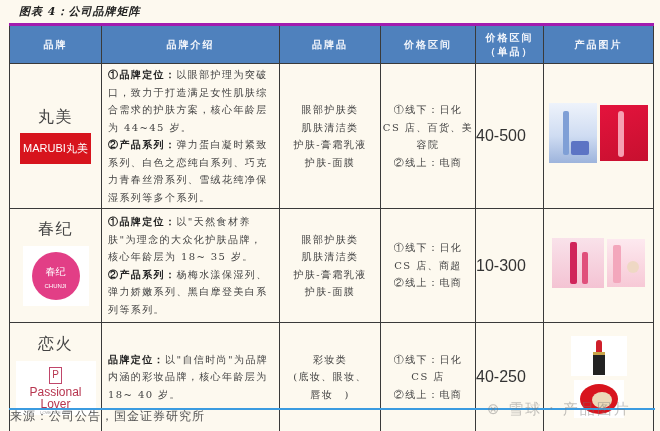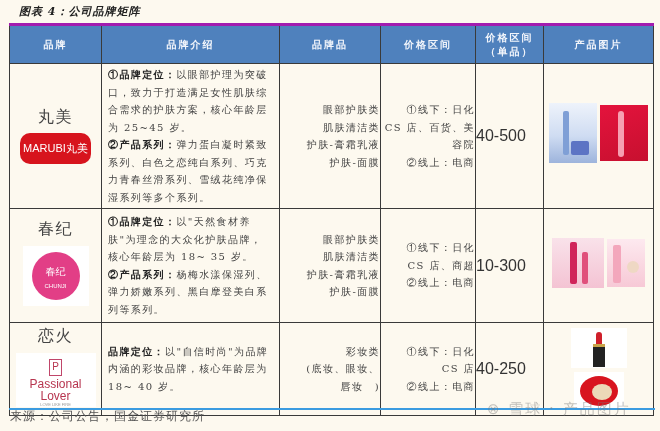--- a/index.html
+++ b/index.html
@@ -13,26 +13,26 @@
   table.matrix th, table.matrix td { border: 1px solid #3a3a3a; }
   table.matrix thead tr { height: 39px; }
   table.matrix th { background: #4f81bd; color: #f2f5fb; font-size: 10px; font-weight: bold; text-align: center; letter-spacing: 2px; line-height: 14px; }
   table.matrix thead { border-top: 3px solid #a21caf; }
 
   td { vertical-align: middle; font-size: 10px; line-height: 17.5px; color: #444; letter-spacing: 1.4px; }
   .brand-cell { text-align: center; }
   .brand-name { font-size: 16px; margin-bottom: 8px; display: block; }
   .desc-cell { padding: 2px 6px 2px 6px; }
   .desc-cell b { color: #222; }
-  .cat-cell, .chan-cell { text-align: right; }
+  .cat-cell, .chan-cell { text-align: center; }
   .price-cell { font-family: "Liberation Sans", sans-serif; font-size: 16px; letter-spacing: 0; color: #333; }
   .pic-cell { text-align: center; }
 
   
-  .logo-marubi { display: inline-block; width: 71px; height: 31px; background: #d7141d; color: #fff; font-family: "Liberation Sans", sans-serif; font-size: 11px; line-height: 31px; letter-spacing: 0; border-radius: 10px; }
+  .logo-marubi { display: inline-block; width: 71px; height: 31px; background: #d7141d; color: #fff; font-family: "Liberation Sans", sans-serif; font-size: 11px; line-height: 31px; letter-spacing: 0; }
   .logo-chunji { display: inline-block; width: 66px; height: 60px; background: #fff; position: relative; }
   .logo-chunji .circle { position: absolute; left: 9px; top: 6px; width: 48px; height: 48px; border-radius: 50%; background: #e23e86; color: #fff; font-size: 10px; line-height: 12px; padding-top: 14px; letter-spacing: 0; }
   .logo-chunji .circle small { display: block; font-family: "Liberation Sans", sans-serif; font-size: 6px; margin-top: 2px; }
   .logo-pl { display: inline-block; width: 80px; height: 54px; background: #fff; color: #b7354f; font-family: "Liberation Sans", sans-serif; letter-spacing: 0; }
   .logo-pl .mono { display: block; margin: 6px auto 2px; width: 13px; height: 17px; border: 1.5px solid #c0466a; font-size: 10px; line-height: 14px; }
   .logo-pl .name { display: block; font-size: 12px; line-height: 12px; }
   .logo-pl .tag { display: block; font-size: 4px; line-height: 6px; color: #999; }
 
   
   .pics { display: inline-flex; gap: 3px; align-items: center; }
@@ -86,21 +86,21 @@
     </tr>
   </thead>
   <tbody>
 
     <tr style="height:124px">
       <td class="brand-cell">
         <span class="brand-name">丸美</span>
         <span class="logo-marubi">MARUBI丸美</span>
       </td>
       <td class="desc-cell">
-        <b>①品牌定位：</b><span>以眼部护理为突破口，致力于打造满足女性肌肤综合需求的护肤方案，核心年龄层为 25~45 岁。</span><br>
+        <b>①品牌定位：</b><span>以眼部护理为突破口，致力于打造满足女性肌肤综合需求的护肤方案，核心年龄层为 44~45 岁。</span><br>
         <b>②产品系列：</b><span>弹力蛋白凝时紧致系列、白色之恋纯白系列、巧克力青春丝滑系列、雪绒花纯净保湿系列等多个系列。</span>
       </td>
       <td class="cat-cell">
         <div>眼部护肤类</div>
         <div>肌肤清洁类</div>
         <div>护肤-膏霜乳液</div>
         <div>护肤-面膜</div>
       </td>
       <td class="chan-cell">
         <div>①线下：日化</div>
@@ -141,21 +141,21 @@
       </td>
       <td class="price-cell">10-300</td>
       <td class="pic-cell">
         <span class="pics">
           <span class="pic pic-pink1"></span>
           <span class="pic pic-pink2"></span>
         </span>
       </td>
     </tr>
 
-    <tr style="height:93px">
+    <tr style="height:109px">
       <td class="brand-cell">
         <span class="brand-name">恋火</span>
         <span class="logo-pl">
           <span class="mono">P</span>
           <span class="name">Passional Lover</span>
           <span class="tag">LOVE LIKE FIRE</span>
         </span>
       </td>
       <td class="desc-cell">
         <b>品牌定位：</b><span>以"自信时尚"为品牌内涵的彩妆品牌，核心年龄层为 18~ 40 岁。</span>

